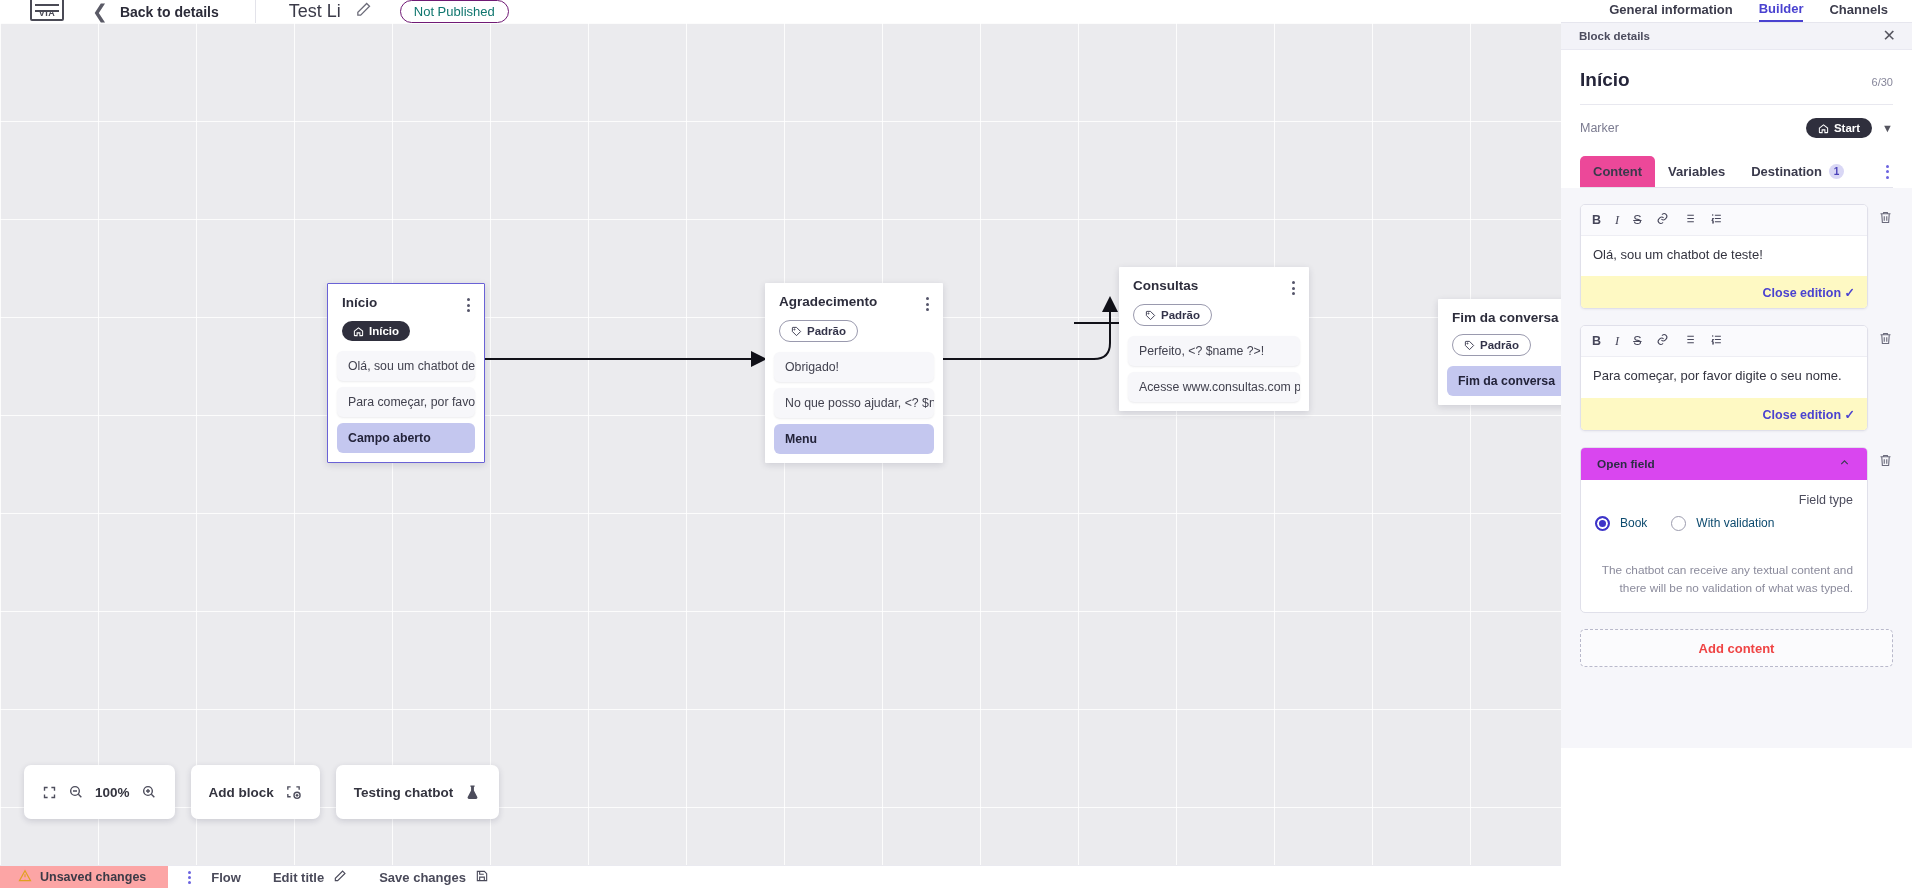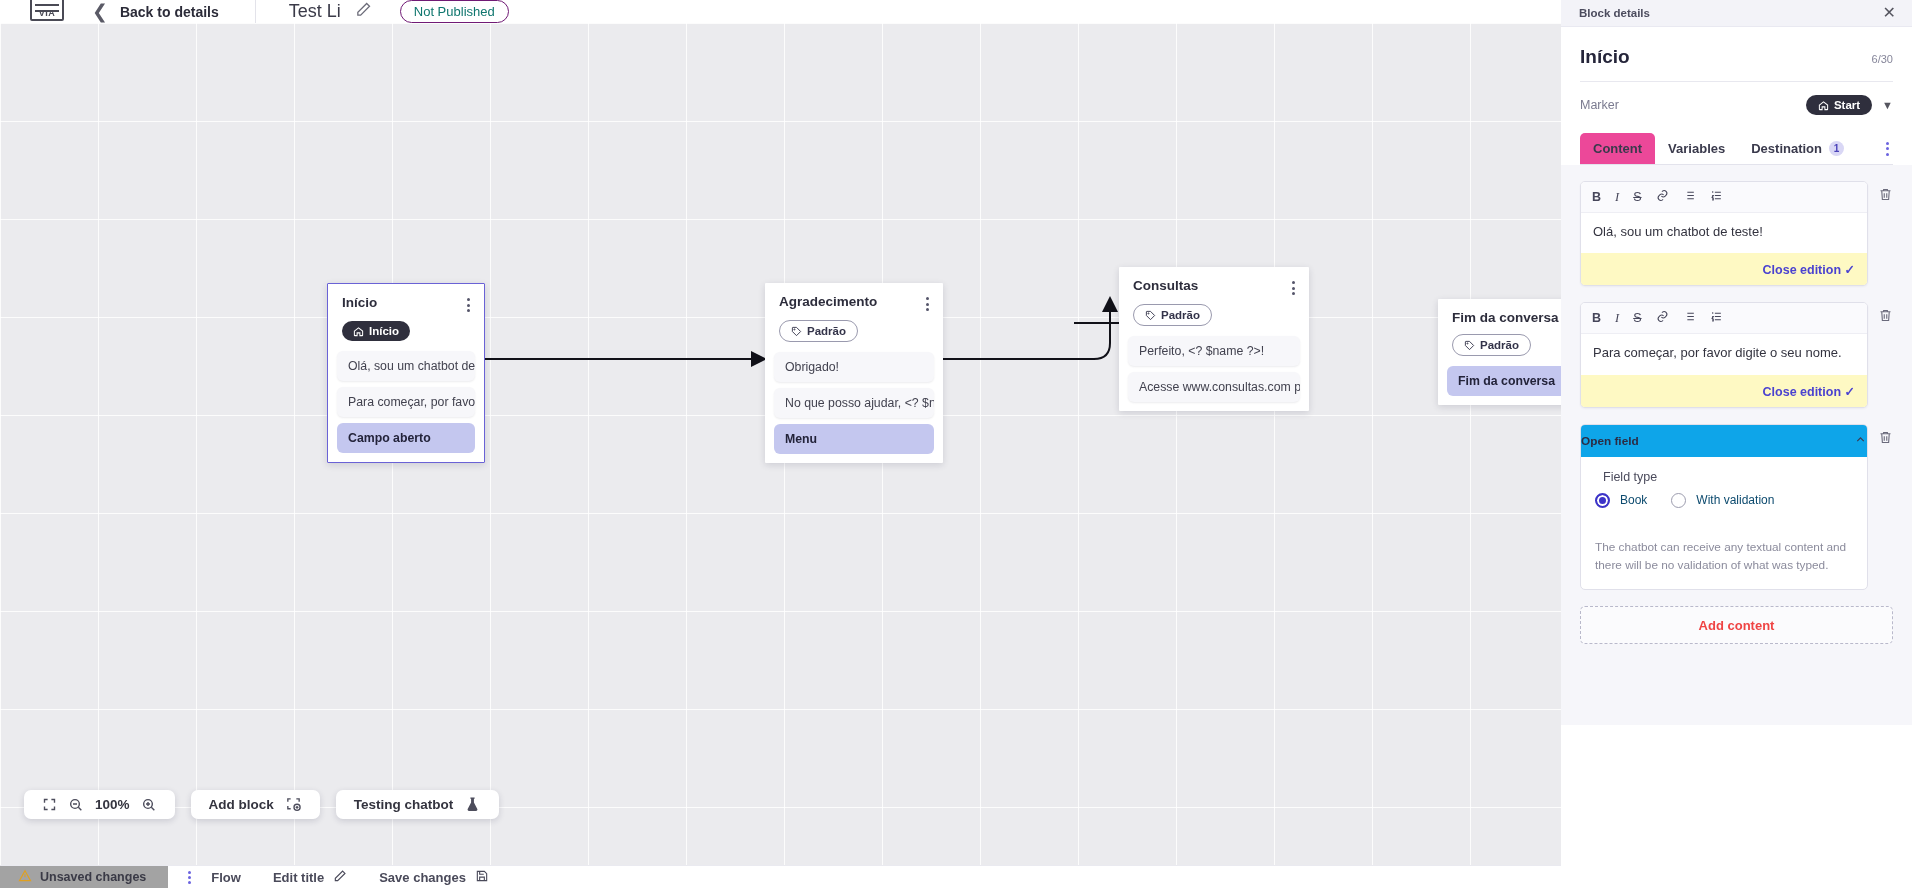--- a/index.html
+++ b/index.html
@@ -67,35 +67,35 @@
   .msg {
     background: #f7f7fa; border-radius: 6px; padding: 8px 11px;
     font-size: 12.3px; color: #42424f; white-space: nowrap; overflow: hidden;
     box-shadow: 0 1px 2px rgba(40,40,70,.09);
   }
   .msg.hl { background: #c4c7ef; color: #23233a; font-weight: 700; box-shadow:none; }
 
   
   .fl-bar { position: absolute; left: 24px; bottom: 46px; display: flex; gap: 16px; }
   .fl-btn {
-    background: #fff; border-radius: 7px; height: 29px; display: flex;
+    background: #fff; border-radius: 7px; height: 54px; display: flex;
     align-items: center; gap: 11px; padding: 0 18px; font-size: 13.5px;
     font-weight: 700; color: #34343f; box-shadow: 0 2px 6px rgba(40,40,70,.16);
     cursor: pointer;
   }
   .fl-btn .zv { font-size: 13.5px; font-weight: 700; color:#34343f; }
   .ic { color:#4d4d5c; display:flex; align-items:center; }
 
   
   .statusbar {
     position: absolute; bottom: 0; left: 0; width: 1561px; height: 23px;
     background: #fff; display: flex; align-items: center; border-top: 1px solid #eaeaf0;
   }
   .unsaved {
-    background: #a3a3a3; height: 23px; display: flex; align-items: center;
+    background: #fca5a5; height: 23px; display: flex; align-items: center;
     gap: 8px; padding: 0 22px 0 18px; font-size: 12.5px; font-weight: 700; color: #3a3a46;
   }
   .sb-kebab { margin: 0 20px; display:flex; flex-direction:column; gap:2px;}
   .sb-kebab i { width:3px;height:3px;border-radius:50%;background:#6b63e0;display:block;}
   .sb-item { font-size: 13px; font-weight: 700; color: #4a4a5a; display:flex; align-items:center; gap:9px; margin-right: 32px; cursor:pointer;}
 
   
   .panel { position: absolute; top: 0; right: 0; width: 351px; height: 888px; background: #fff; }
   .ptabs { display: flex; align-items: center; justify-content: flex-end; gap: 26px;
            height: 23px; padding-right: 24px; border-bottom: 1px solid #e6e6ee; }
@@ -138,23 +138,23 @@
             box-shadow: 0 1px 2px rgba(40,40,70,.05); }
   .etoolbar { display:flex; align-items:center; gap:14px; padding: 7px 11px; background:#fafafd;
               border-bottom:1px solid #eeeef4; }
   .etoolbar span { font-size:12.5px; color:#46465a; cursor:pointer; line-height:1; }
   .etext { padding: 10px 12px 12px 12px; font-size:13px; color:#33333f; line-height:1.45; background:#fff; }
   .efoot { background:#fef9c3; padding: 7px 12px; text-align:right; }
   .close-ed { font-size:12.5px; color:#4a42d0; font-weight:700; cursor:pointer; }
   .trash { color:#6b6b7c; font-size:15px; padding-top:6px; cursor:pointer; }
 
   .openfield { flex:1; border:1px solid #e0e0ea; border-radius:5px; overflow:hidden; background:#fff;}
-  .of-head { background:#0ea5e9; padding: 7px 0; display:flex; align-items:center; justify-content:space-between;}
+  .of-head { background:#d946ef; padding: 7px 16px; display:flex; align-items:center; justify-content:space-between;}
   .of-title { font-size:11.8px; font-weight:700; color:#2c2c44; }
-  .of-body { padding: 13px 14px 15px 14px; }
+  .of-body { padding: 13px 14px 15px 14px; text-align: right; }
   .of-lbl { font-size:12.5px; color:#4b4b5c; margin-left: 8px; }
   .radios { display:flex; align-items:center; gap:10px; margin-top:9px; }
   .radio { width:15px;height:15px;border-radius:50%;border:1.6px solid #9c9cae; display:inline-block; cursor:pointer;}
   .radio.on { border:2px solid #3d34c8; background:#3d34c8; box-shadow: inset 0 0 0 2px #fff; }
   .rtext { font-size:12px; color:#0c4a6e; margin-right:14px; }
   .of-desc { margin-top:30px; font-size:11.8px; color:#8b8b9c; line-height:1.55; }
 
   .addcontent {
     margin-top: 10px; border:1.5px dashed #b9b9cb; border-radius:5px; height:38px;
     display:flex; align-items:center; justify-content:center; font-size:13px;
@@ -358,20 +358,25 @@
         <svg width="14" height="14" viewBox="0 0 24 24" fill="none" stroke="currentColor" stroke-width="1.9">
             <path d="M4 4h12l4 4v12H4z"></path>
             <path d="M8 4v5h7M8 20v-6h8v6"></path>
           </svg>
       </span>
     </div>
   </div>
 
   <div class="panel">
 
+    <div class="ptabs">
+      <div class="ptab">General information</div>
+      <div class="ptab active">Builder</div>
+      <div class="ptab">Channels</div>
+    </div>
 
     <div class="blockdetails">
       <span class="bd-label">Block details</span>
       <span class="x-close">✕</span>
     </div>
 
     <div class="p-body">
       <div class="p-title-row">
         <span class="p-title">Início</span>
         <span class="p-count">6/30</span>

